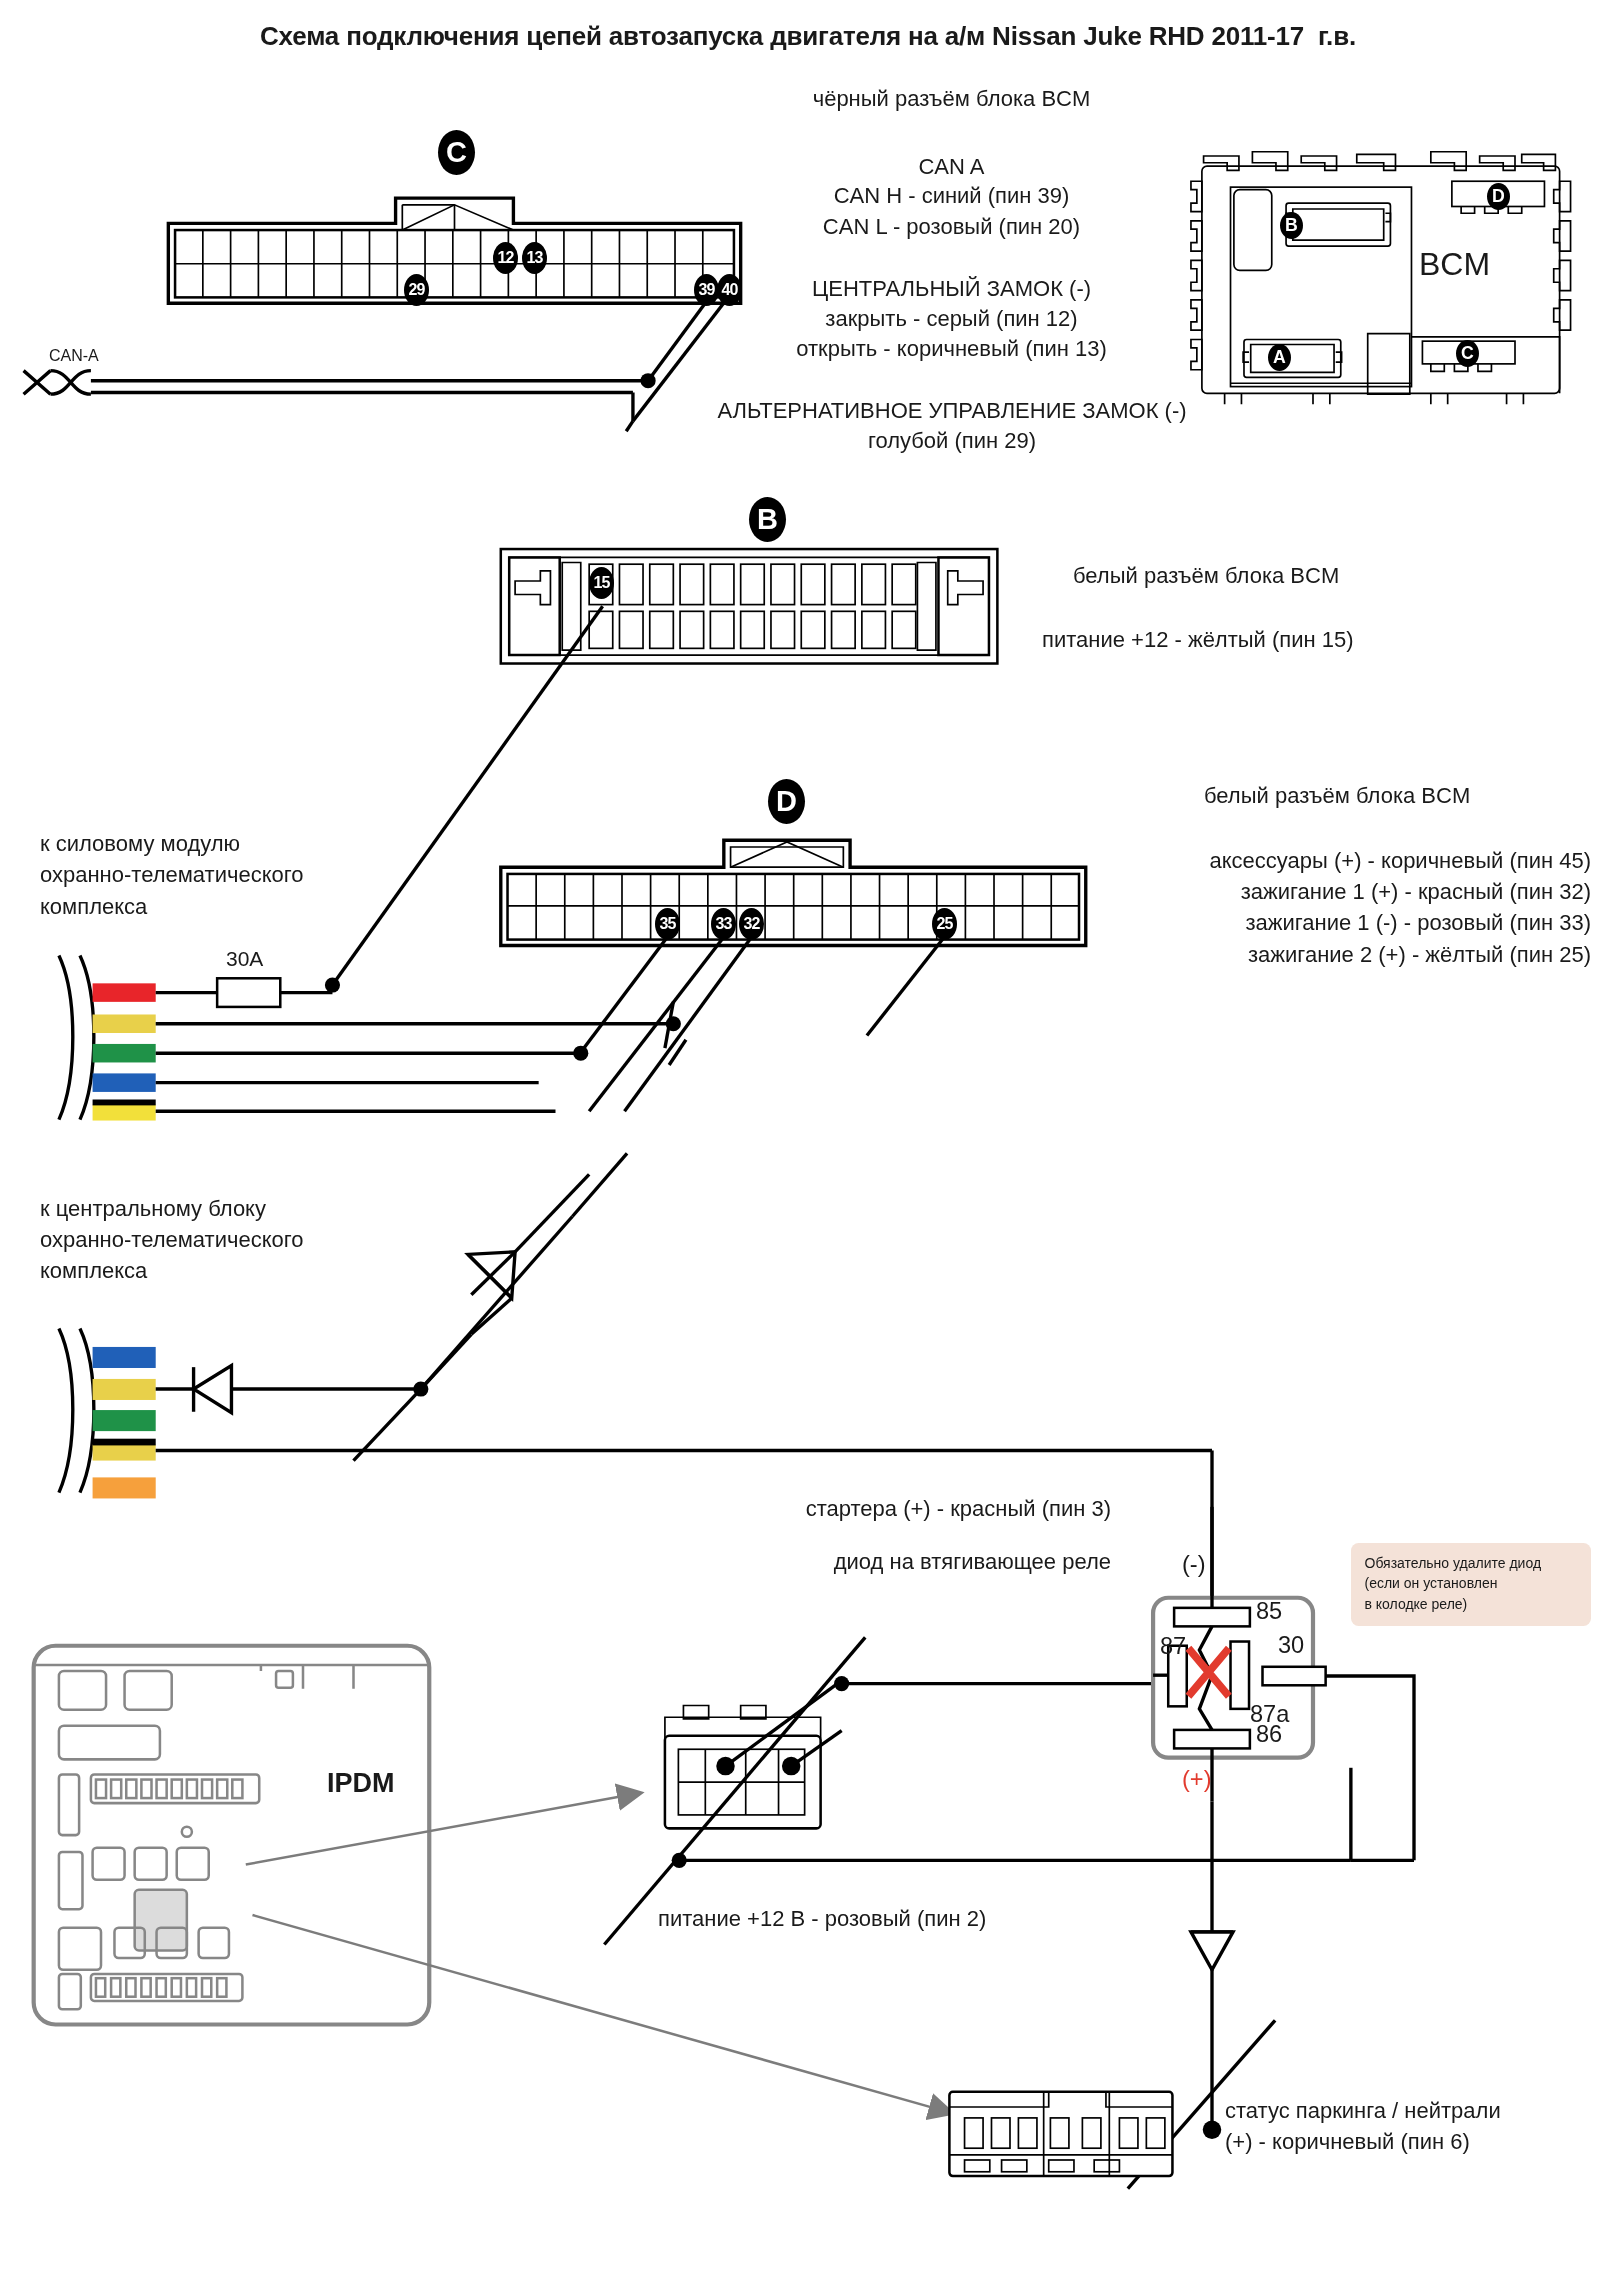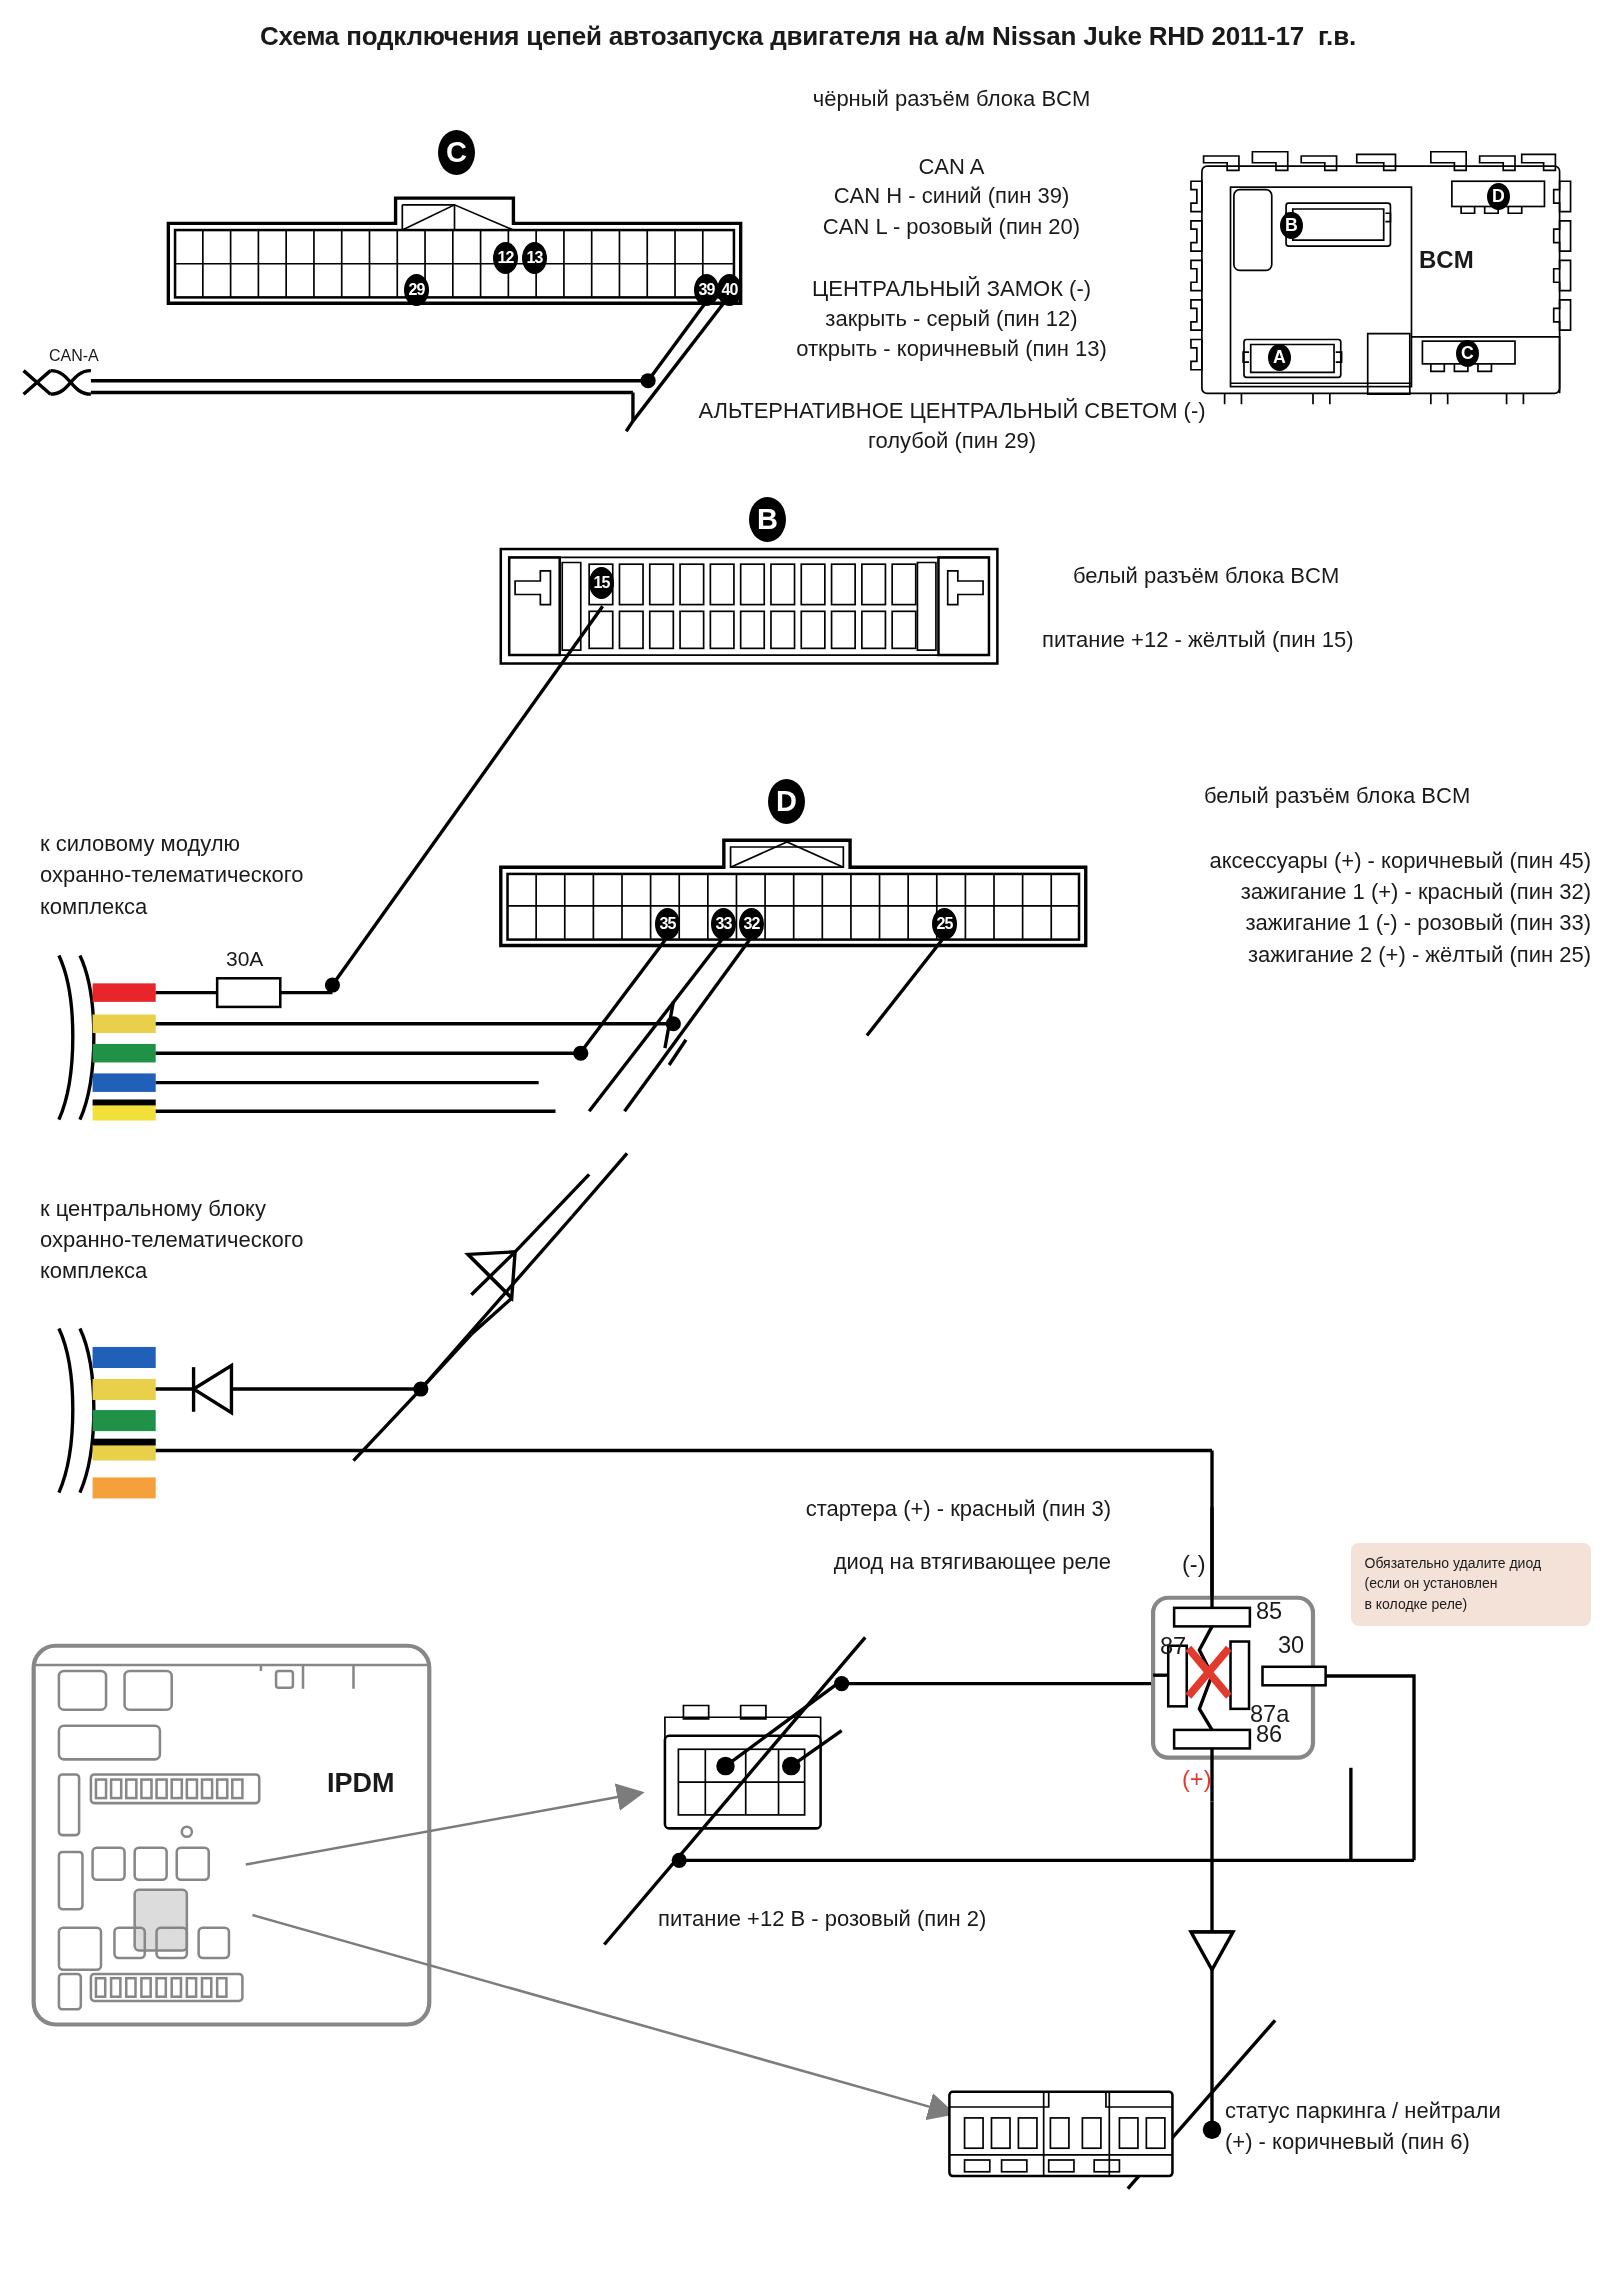--- a/index.html
+++ b/index.html
@@ -15,21 +15,21 @@
         font-size:14px;line-height:1.45;white-space:pre;}
   .pin{position:absolute;width:25px;height:32px;border-radius:50%;background:#000;color:#fff;
        font-size:16px;font-weight:bold;display:flex;align-items:center;justify-content:center;
        letter-spacing:-0.8px;}
   .letter{position:absolute;width:37px;height:45px;border-radius:50%;background:#000;color:#fff;
        font-size:29px;font-weight:bold;display:flex;align-items:center;justify-content:center;}
   .letter.sm{width:23px;height:27px;font-size:17.7px;}
   .relaylbl{position:absolute;font-size:23.6px;white-space:pre;}
   .relaylbl.red{color:#e23b2e;}
   .ipdm{position:absolute;font-size:27px;font-weight:bold;}
-  .bcmtxt{position:absolute;font-size:24px;font-weight:bold;}
+  .bcmtxt{position:absolute;font-size:32px;font-weight:normal;}
   .fuse-lbl{position:absolute;font-size:21px;}
 </style>
 </head>
 <body>
 
 <div id="page">
 
   <svg id="svg-layer" viewBox="0 0 1920 2713">
     <defs>
       <style>
@@ -398,21 +398,21 @@
   <div class="txt lbl lbl-c" style="left:699px;top:84px;width:505px;">чёрный разъём блока BCM</div>
 
   <div class="txt lbl lbl-c" style="left:741px;top:152px;width:421px;">CAN A</div>
   <div class="txt lbl lbl-c" style="left:741px;top:181px;width:421px;">CAN H - синий (пин 39)</div>
   <div class="txt lbl lbl-c" style="left:741px;top:212px;width:421px;">CAN L - розовый (пин 20)</div>
 
   <div class="txt lbl lbl-c" style="left:741px;top:274px;width:421px;">ЦЕНТРАЛЬНЫЙ ЗАМОК (-)</div>
   <div class="txt lbl lbl-c" style="left:741px;top:304px;width:421px;">закрыть - серый (пин 12)</div>
   <div class="txt lbl lbl-c" style="left:741px;top:334px;width:421px;">открыть - коричневый (пин 13)</div>
 
-  <div class="txt lbl lbl-c" style="left:674px;top:396px;width:556px;">АЛЬТЕРНАТИВНОЕ ЦЕНТРАЛЬНЫЙ СВЕТОМ (-)</div>
+  <div class="txt lbl lbl-c" style="left:674px;top:396px;width:556px;">АЛЬТЕРНАТИВНОЕ УПРАВЛЕНИЕ ЗАМОК (-)</div>
   <div class="txt lbl lbl-c" style="left:674px;top:426px;width:556px;">голубой (пин 29)</div>
 
   <div class="pin" style="left:493px;top:242px;">12</div>
   <div class="pin" style="left:522px;top:242px;">13</div>
   <div class="pin" style="left:404px;top:274px;">29</div>
   <div class="pin" style="left:694px;top:274px;">39</div>
   <div class="pin" style="left:717px;top:274px;">40</div>
 
   <div class="txt lbl" style="left:49px;top:345px;font-size:16px;">CAN-A</div>
 

